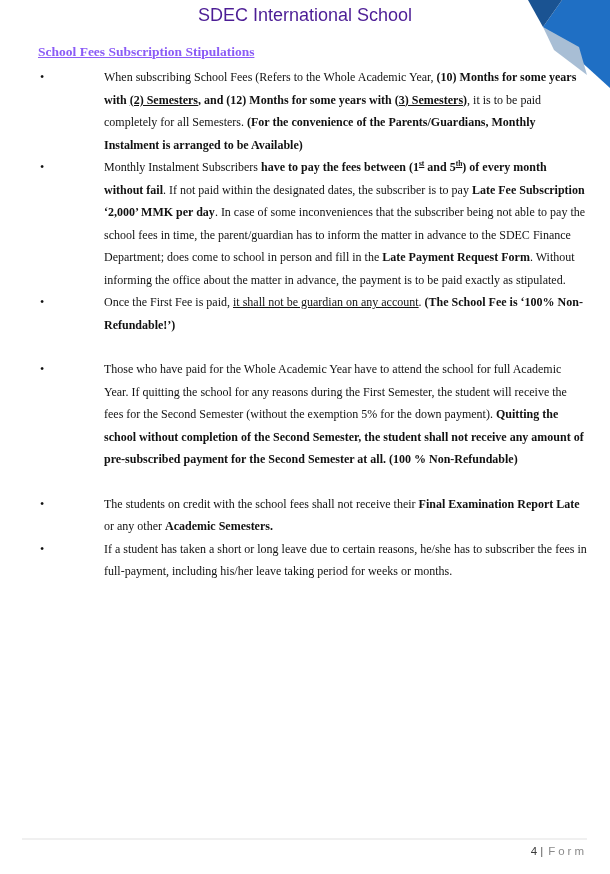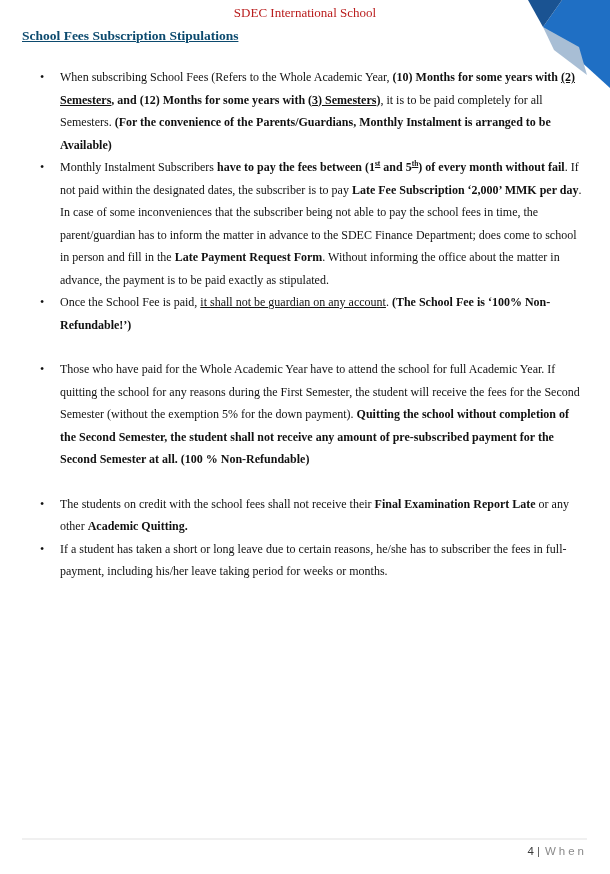--- a/index.html
+++ b/index.html
@@ -16,45 +16,45 @@
     position: absolute;
     top: 0; right: 0;
     width: 82px; height: 100px;
     display: block;
   }
   .header {
     position: absolute;
     top: 5px; left: 0;
     width: 100%;
     text-align: center;
-    font-family: Liberation Serif, serif;
-    font-size: 13px;
-    color: #b91c1c;
+    font-family: Liberation Sans, sans-serif;
+    font-size: 18px;
+    color: #4c1d95;
   }
   .title {
     position: absolute;
     top: 28px; left: 22px;
-    margin: 0;
+    margin: 16px;
     font-size: 13.5px;
     font-weight: bold;
     text-decoration: underline;
-    color: #0c4a6e;
+    color: #8b5cf6;
   }
   .bullets {
     position: absolute;
     top: 66px; left: 40px;
     width: 547px;
     font-size: 12px;
     line-height: 22.5px;
     text-align: left;
   }
   .bullet-item { display: flex; }
   .bullet-item.gap-after { margin-bottom: 22px; }
   .marker { flex: 0 0 20px; width: 20px; }
-  .runs { flex: 1; }
+  .runs { flex: 1; margin-left: 44px; }
   .runs .b { font-weight: bold; }
   .runs .u { text-decoration: underline; }
   .runs sup { font-size: 0.62em; vertical-align: super; line-height: 0; text-decoration: underline; }
   .footer-rule {
     position: absolute;
     left: 22px; right: 23px;
     top: 838px;
     height: 2px;
     background: #f0f0f0;
   }
@@ -91,34 +91,34 @@
       <div class="bullet-item">
         <span class="marker">•</span>
         <div class="runs"><span>When subscribing School Fees (Refers to the Whole Academic Year, </span><span class="b">(10) Months for some years with </span><span class="b u">(2) Semesters</span><span class="b">, and (12) Months for some years with (</span><span class="b u">3) Semesters</span><span class="b">)</span><span>, it is to be paid completely for all Semesters. </span><span class="b">(For the convenience of the Parents/Guardians, Monthly Instalment is arranged to be Available)</span></div>
       </div>
       <div class="bullet-item">
         <span class="marker">•</span>
         <div class="runs"><span>Monthly Instalment Subscribers </span><span class="b">have to pay the fees between (1</span><sup class="b">st</sup><span class="b"> and 5</span><sup class="b">th</sup><span class="b">) of every month without fail</span><span>. If not paid within the designated dates, the subscriber is to pay </span><span class="b">Late Fee Subscription ‘2,000’ MMK per day</span><span>. In case of some inconveniences that the subscriber being not able to pay the school fees in time, the parent/guardian has to inform the matter in advance to the SDEC Finance Department; does come to school in person and fill in the </span><span class="b">Late Payment Request Form</span><span>. Without informing the office about the matter in advance, the payment is to be paid exactly as stipulated.</span></div>
       </div>
       <div class="bullet-item gap-after">
         <span class="marker">•</span>
-        <div class="runs"><span>Once the School Fee is paid, </span><span class="u">it shall not be guardian on any account</span><span>. </span><span class="b">(The School Fee is ‘100% Non-Refundable!’)</span></div>
+        <div class="runs"><span>Once the First Fee is paid, </span><span class="u">it shall not be guardian on any account</span><span>. </span><span class="b">(The School Fee is ‘100% Non-Refundable!’)</span></div>
       </div>
       <div class="bullet-item gap-after">
         <span class="marker">•</span>
         <div class="runs"><span>Those who have paid for the Whole Academic Year have to attend the school for full Academic Year. If quitting the school for any reasons during the First Semester, the student will receive the fees for the Second Semester (without the exemption 5% for the down payment). </span><span class="b">Quitting the school without completion of the Second Semester, the student shall not receive any amount of pre-subscribed payment for the Second Semester at all. (100 % Non-Refundable)</span></div>
       </div>
       <div class="bullet-item">
         <span class="marker">•</span>
-        <div class="runs"><span>The students on credit with the school fees shall not receive their </span><span class="b">Final Examination Report Late</span><span> or any other </span><span class="b">Academic Quitting.</span></div>
+        <div class="runs"><span>The students on credit with the school fees shall not receive their </span><span class="b">Final Examination Report Late</span><span> or any other </span><span class="b">Academic Semesters.</span></div>
       </div>
       <div class="bullet-item">
         <span class="marker">•</span>
         <div class="runs"><span>If a student has taken a short or long leave due to certain reasons, he/she has to subscriber the fees in full-payment, including his/her leave taking period for weeks or months.</span></div>
       </div>
     </div>
 
   <div class="footer-rule"></div>
   <div class="footer-text">
-    <span class="num">4</span><span class="pipe">|</span><span class="pageword">When</span>
+    <span class="num">4</span><span class="pipe">|</span><span class="pageword">Form</span>
   </div>
 
 </div>
 
 </body></html>

